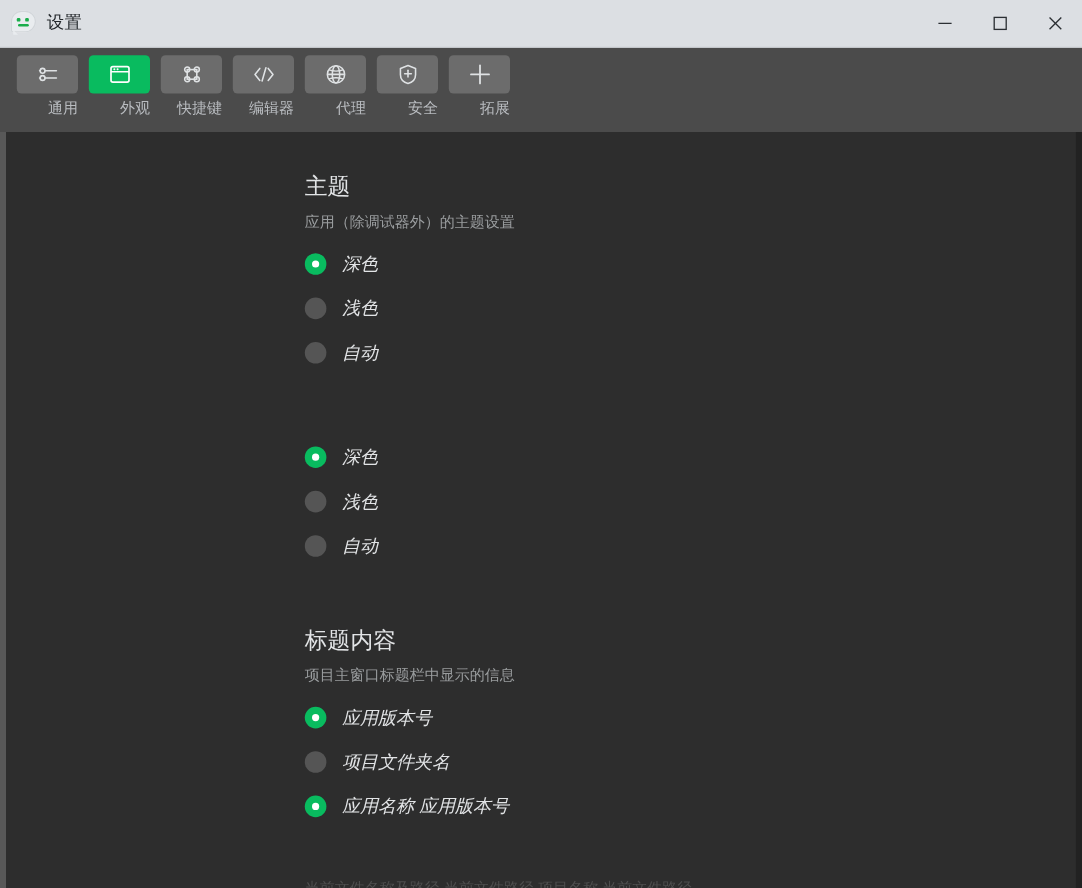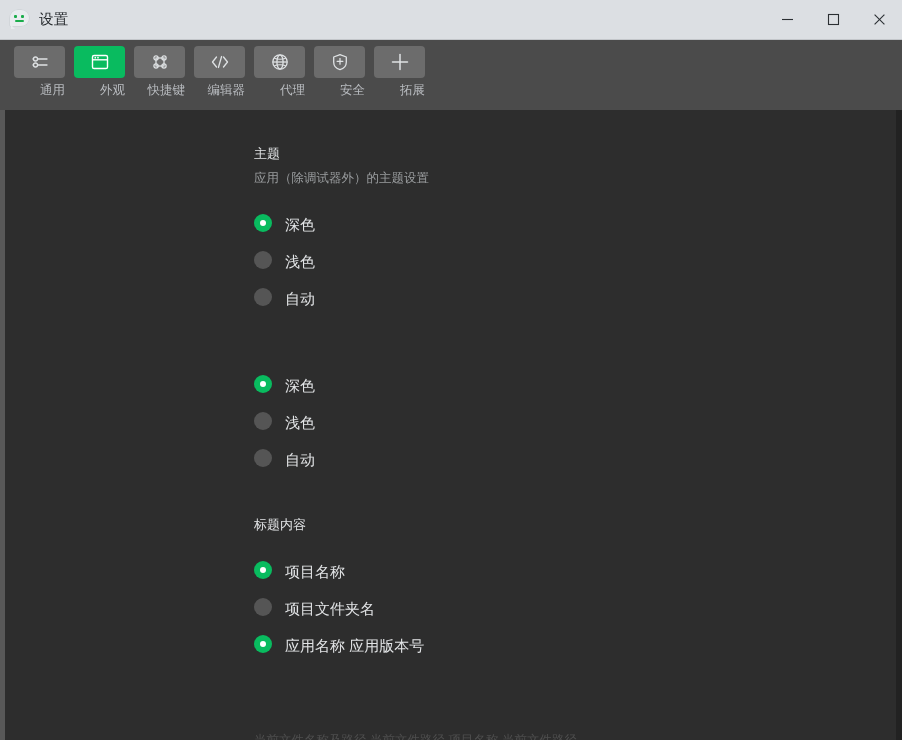--- a/index.html
+++ b/index.html
@@ -170,39 +170,40 @@
     width: 6px;
     background: #222;
     flex: 0 0 6px;
   }
 
   .panel {
     padding: 36px 0 0 249px;
   }
   .section { margin-bottom: 0; }
   .section-title {
-    font-size: 13px;
+    font-size: 19px;
     color: #e2e4e6;
     margin: 0 0 10px 0;
     line-height: 1.2;
   }
   .section-sub {
     font-size: 12.5px;
     color: #9a9d9f;
     margin: 0 0 8px 0;
     line-height: 1.2;
     font-family: Liberation Mono, monospace;
   }
   .section.gap-top { margin-top: 50px; }
 
   .option-row {
     display: flex;
-    align-items: flex-end;
+    align-items: center;
     height: 37px;
     cursor: default;
+    font-style: italic;
   }
   .radio {
     width: 18px;
     height: 18px;
     border-radius: 50%;
     background: #555555;
     flex: 0 0 18px;
     display: flex;
     align-items: center;
     justify-content: center;
@@ -412,26 +413,27 @@
           <div class="option-row">
             <span class="radio">
                 <span class="dot"></span>
               </span>
             <span class="option-label">自动</span>
           </div>
         </div>
 
         <div class="section gap-top">
           <div class="section-title">标题内容</div>
+          <div class="section-sub">项目主窗口标题栏中显示的信息</div>
 
           <div class="option-row">
             <span class="radio checked">
                 <span class="dot"></span>
               </span>
-            <span class="option-label">项目名称</span>
+            <span class="option-label">应用版本号</span>
           </div>
           <div class="option-row">
             <span class="radio">
                 <span class="dot"></span>
               </span>
             <span class="option-label">项目文件夹名</span>
           </div>
           <div class="option-row">
             <span class="radio checked">
                 <span class="dot"></span>

